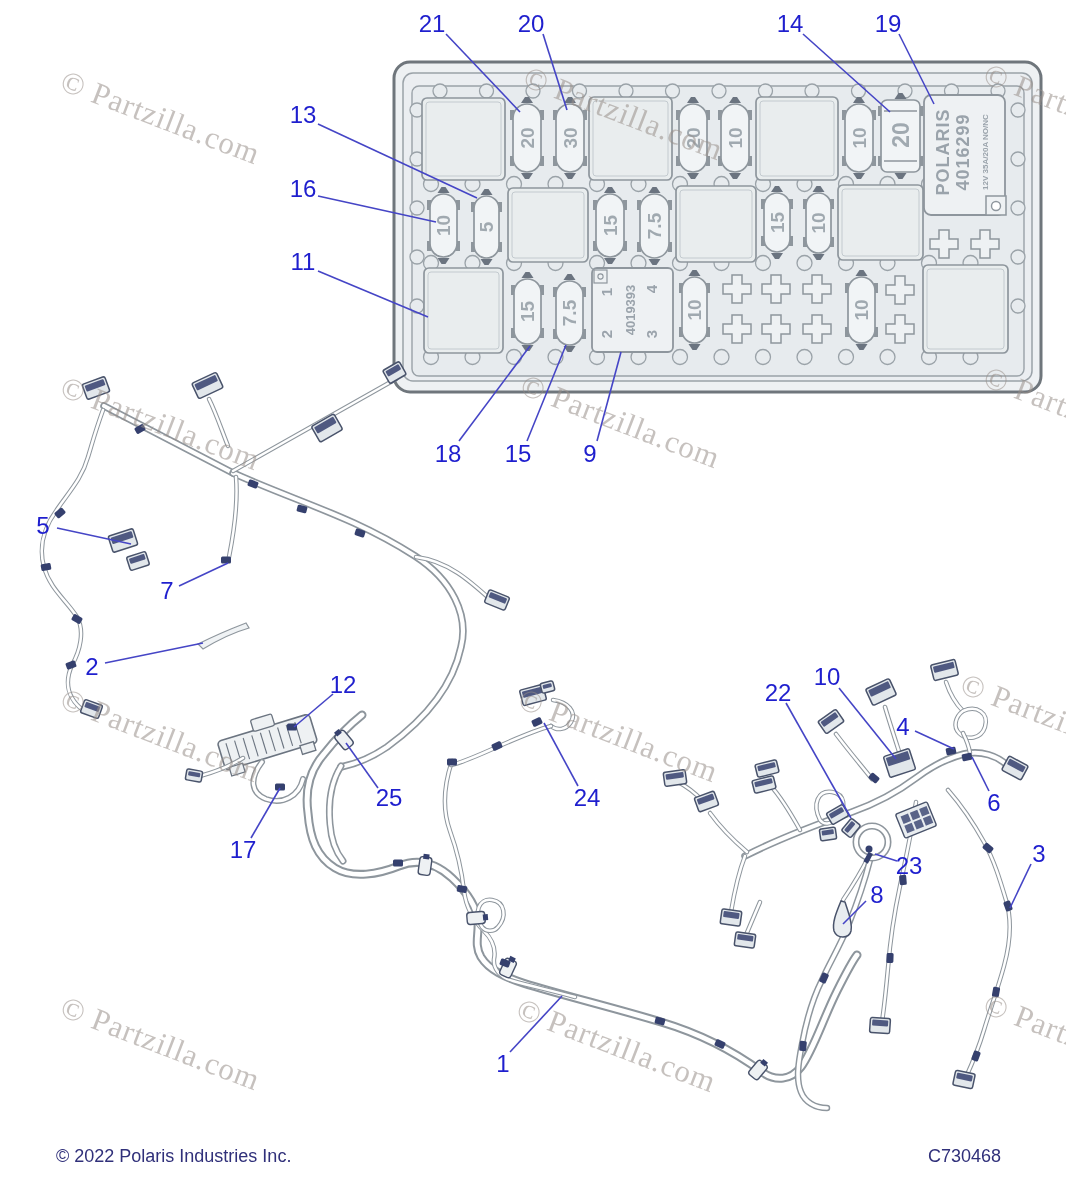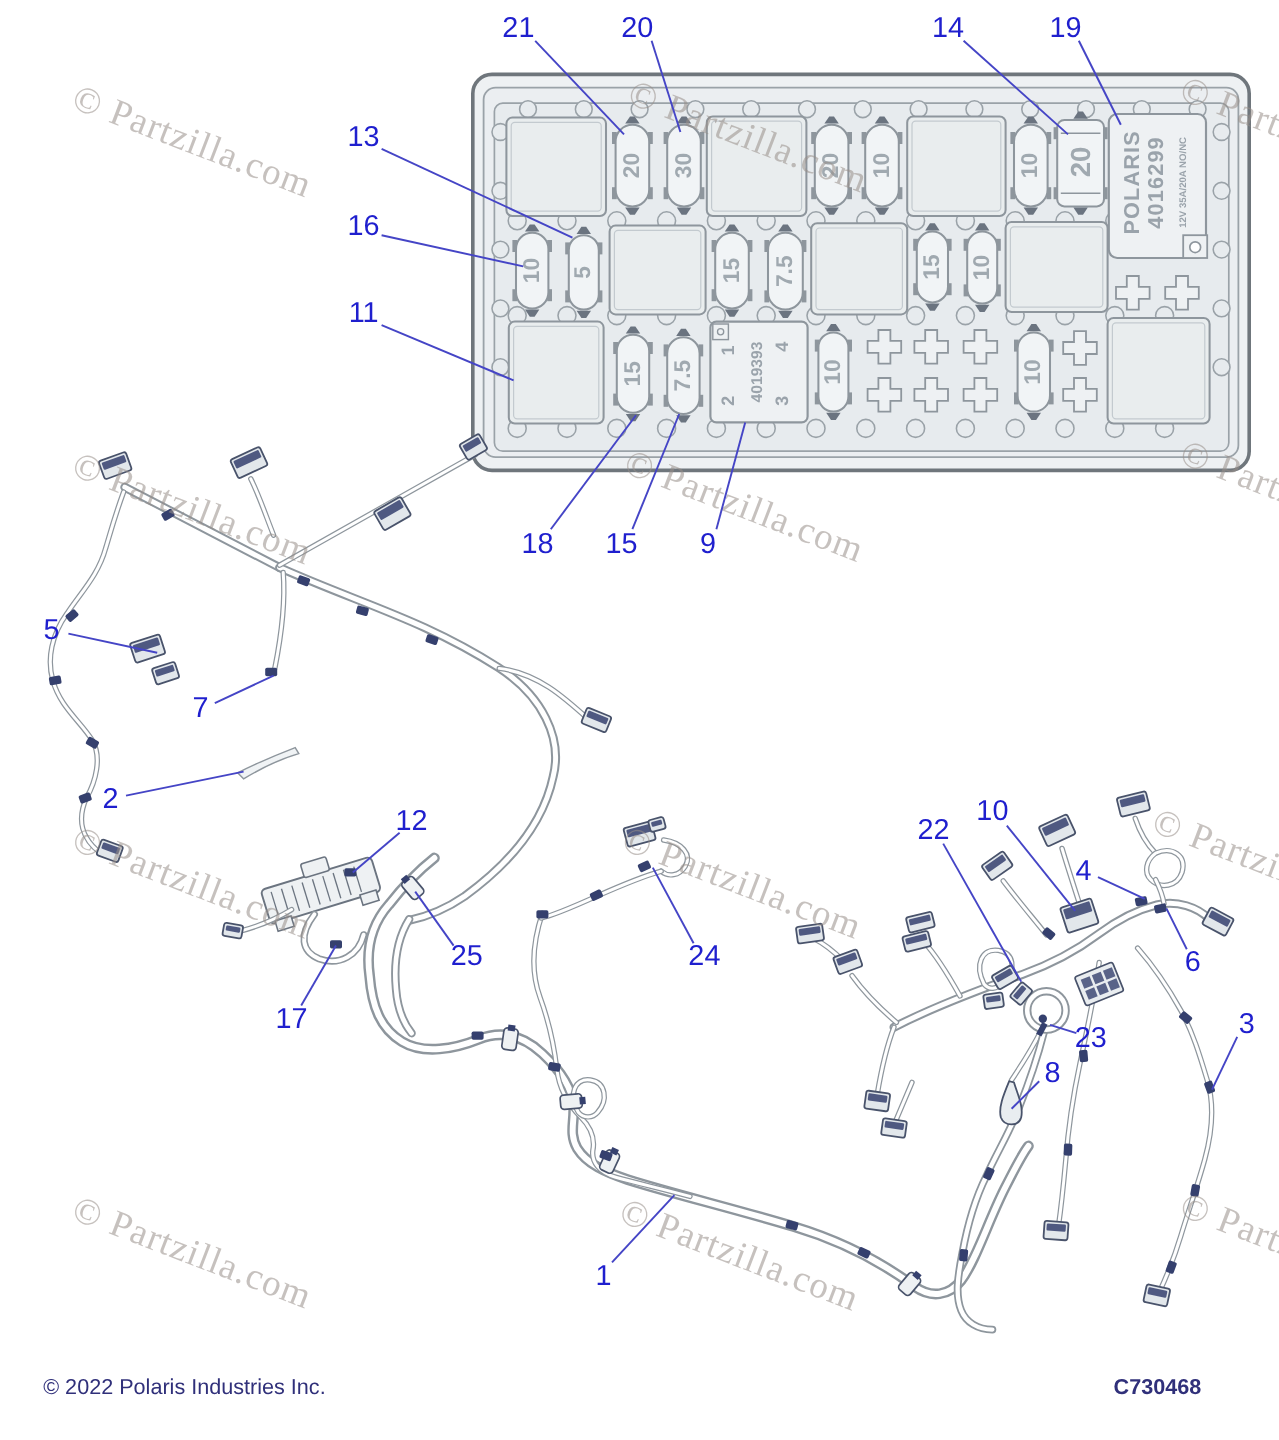--- a/index.html
+++ b/index.html
@@ -5,22 +5,22 @@
   html,body{margin:0;padding:0;background:#fff;}
   #stage{position:relative;width:1066px;height:1200px;background:#fff;overflow:hidden;
          font-family:"Liberation Sans",sans-serif;}
   #art-svg,#callout-svg{position:absolute;left:0;top:0;}
   #callout-svg{z-index:30;}
   #art-svg{z-index:10;}
   #wm-layer{position:absolute;left:0;top:0;width:1066px;height:1200px;z-index:20;pointer-events:none;}
   .wm{position:absolute;font-family:"Liberation Serif",serif;font-size:31px;letter-spacing:1px;
       color:rgba(151,142,136,0.55);white-space:nowrap;transform:rotate(21deg);transform-origin:left center;}
   #footer-left,#footer-right{position:absolute;top:1146px;font-size:18px;color:#30307a;z-index:40;}
-  #footer-left{left:36px;}
-  #footer-right{left:928px;font-weight:bold;}
+  #footer-left{left:56px;}
+  #footer-right{left:928px;}
   text{user-select:none;}
 </style>
 </head>
 <body>
 
 <div id="stage">
 
   <svg id="art-svg" width="1066" height="1200" viewBox="0 0 1066 1200">
 
     <g id="fusebox">

